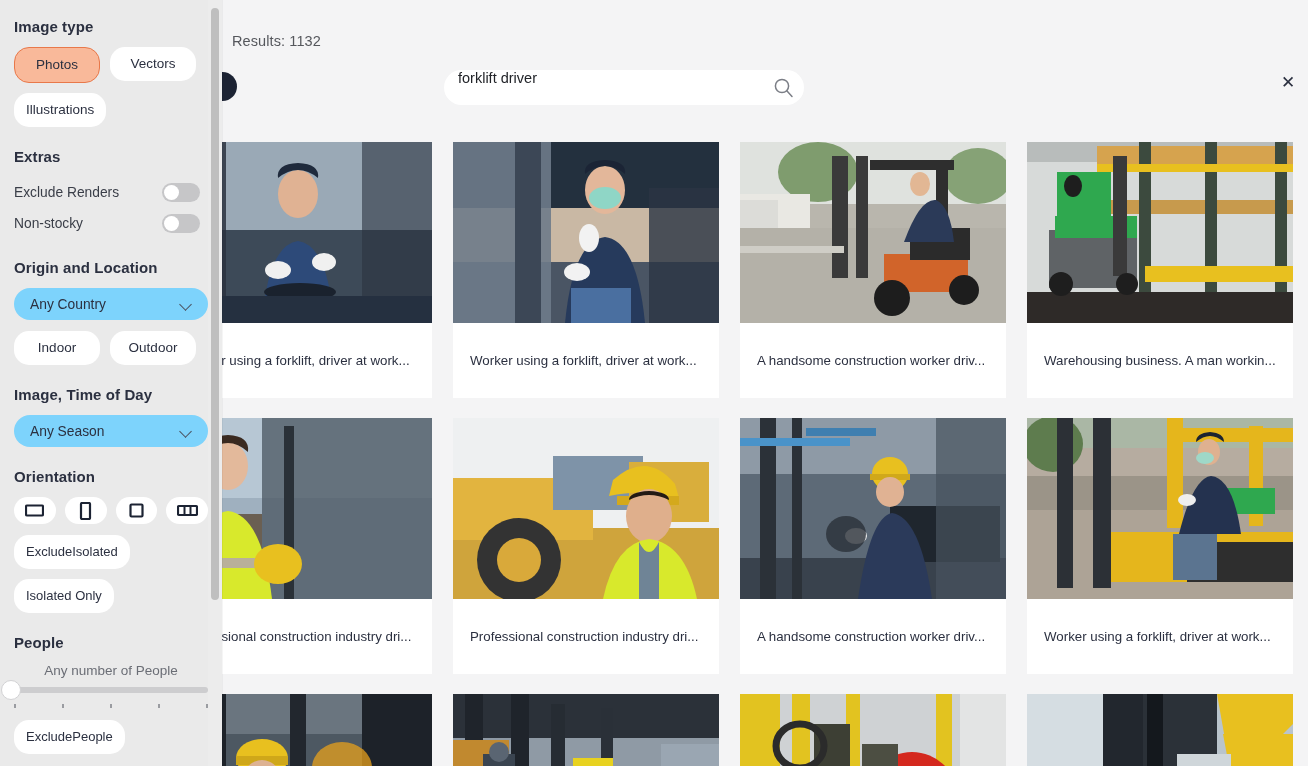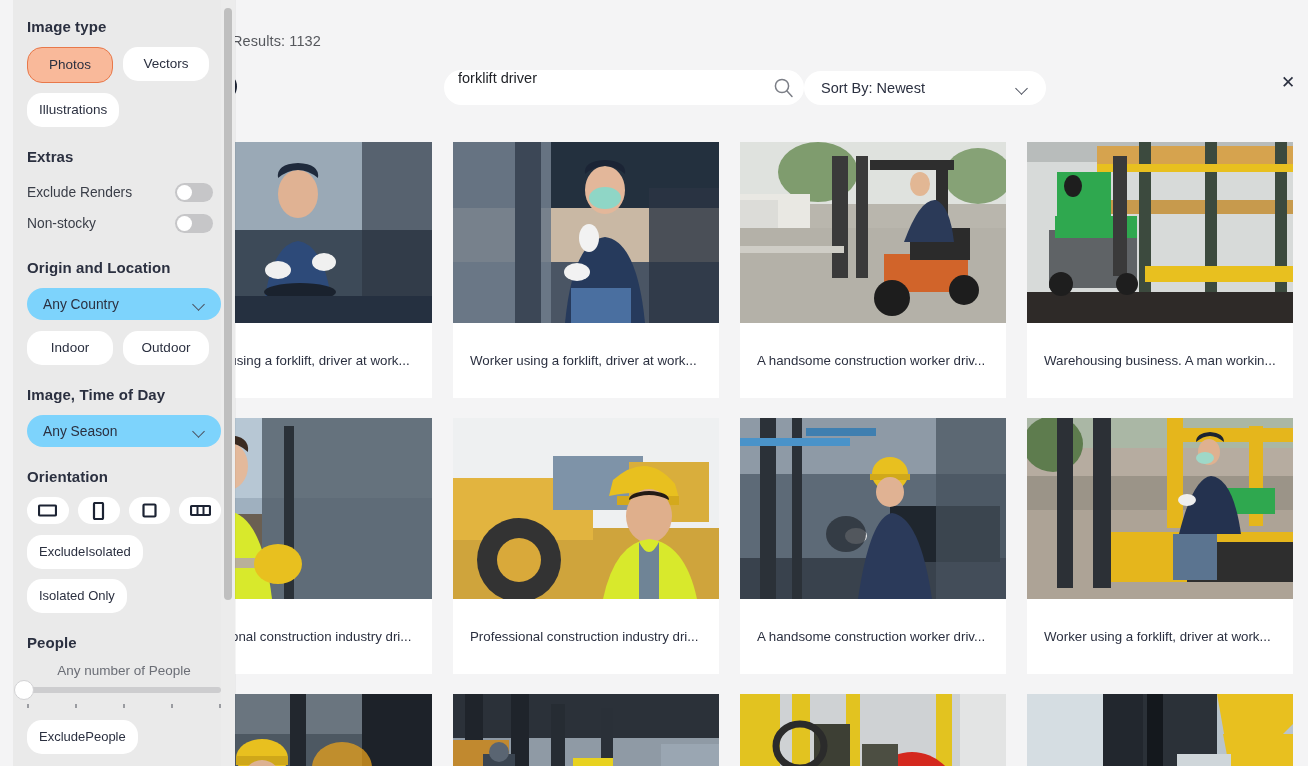--- a/index.html
+++ b/index.html
@@ -77,21 +77,20 @@
     white-space: nowrap; overflow: hidden; text-overflow: ellipsis;
   }
 
   
   .panel {
     position: absolute; left: 0; top: 0;
     width: 222px; height: 766px;
     background: #eaeaea;
     overflow: hidden;
     box-shadow: 1px 0 0 rgba(0,0,0,.04);
-    margin-left: 13px;
   }
   .panel-inner { padding: 18px 0 0 0; position: relative; }
   .sec-title {
     font-size: 15px; font-weight: 700; color: #2b3040;
     margin: 0 0 12px 14px; letter-spacing: .1px;
   }
   .sec-gap { margin-top: 21px; }
   .pill-row { display: flex; flex-wrap: wrap; gap: 10px; padding: 0 14px; }
   .pill {
     min-width: 86px; height: 30px; padding: 17px 12px;
@@ -169,24 +168,20 @@
   <div class="search-wrap">
     <input class="search-input" type="text" value="forklift driver" style="">
     <button class="search-icon-btn">
       <svg width="21" height="21" viewBox="0 0 21 21" fill="none">
         <circle cx="9" cy="9" r="6.6" stroke="#7b7e86" stroke-width="1.5"></circle>
         <line x1="13.8" y1="13.8" x2="19" y2="19.4" stroke="#7b7e86" stroke-width="1.5" stroke-linecap="round"></line>
       </svg>
     </button>
   </div>
 
-  <div class="sort-wrap">
-    <span class="sort-label">Sort By: Newest</span>
-    <span class="chev"></span>
-  </div>
 
   <div class="grid">
 
     <div class="grid-row">
 
       <div class="card">
         <div class="thumb">
           <svg width="266" height="181" viewBox="0 0 266 181" preserveAspectRatio="xMidYMid slice">
             <rect width="266" height="181" fill="#7e8d9c"></rect>
             <rect x="0" y="0" width="266" height="90" fill="#9aa9b6"></rect>

